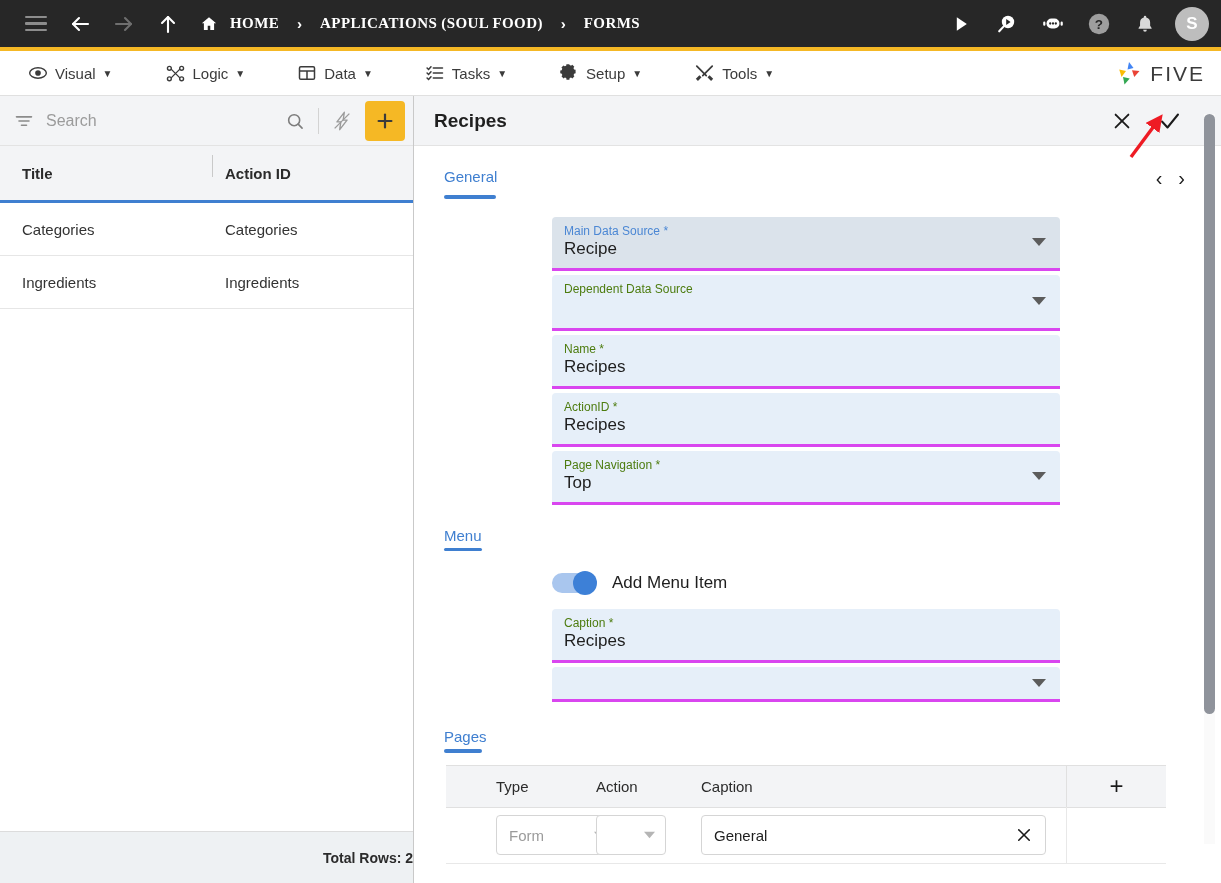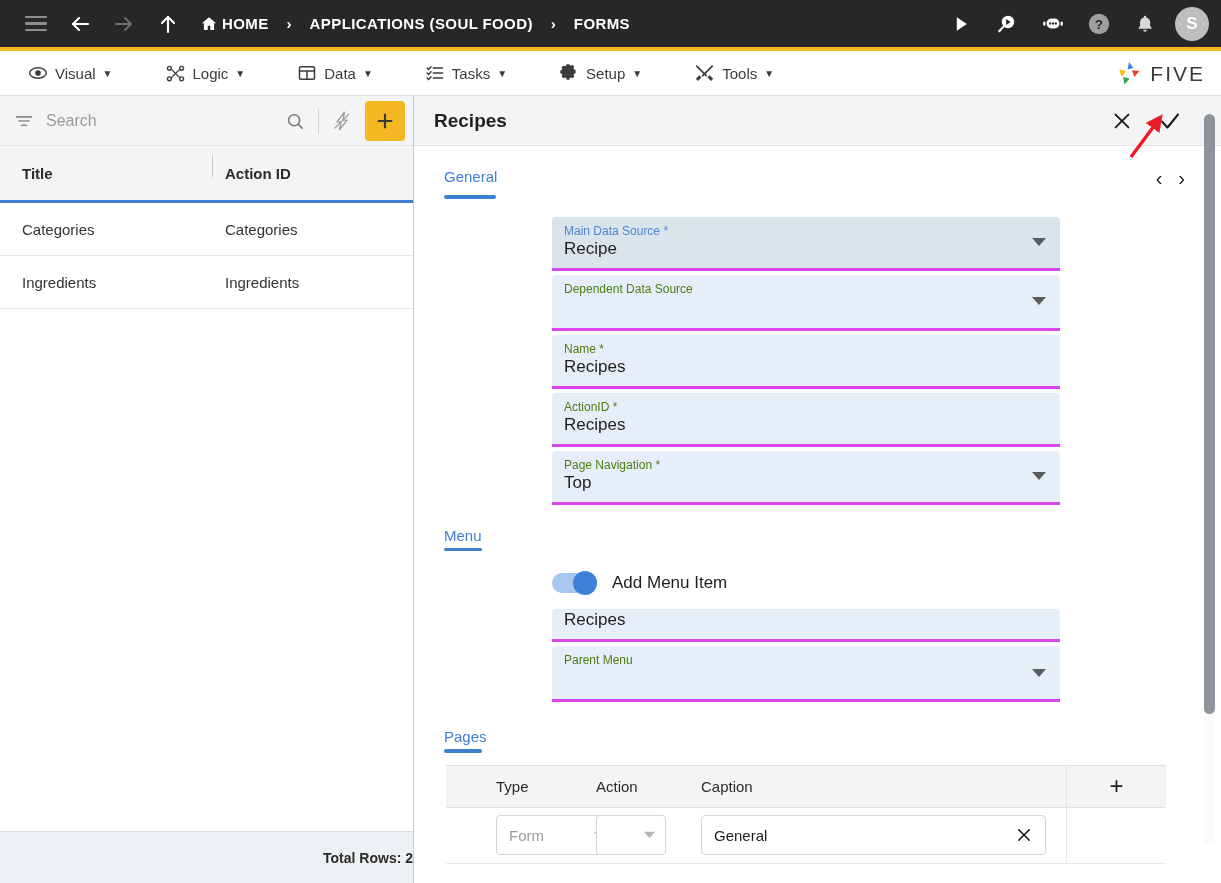--- a/index.html
+++ b/index.html
@@ -18,23 +18,23 @@
   .topbar-left { display: flex; align-items: center; gap: 0; }
   .tb-icon {
     width: 44px; height: 44px; display: flex; align-items: center; justify-content: center;
     cursor: pointer; flex: none;
   }
   .hamburger { width: 22px; }
   .hamburger span { display: block; height: 2.4px; background: #8d8d8d; margin: 4px 0; border-radius: 1px; }
   .arrow-svg { display: block; }
   .crumbs { display: flex; align-items: center; margin-left: 10px; gap: 0; }
   .crumb {
-    display: flex; align-items: center; gap: 4px;
+    display: flex; align-items: center; gap: 12px;
     font-size: 15px; font-weight: bold; letter-spacing: .4px;
-    color: #fff; cursor: pointer; white-space: nowrap;
+    color: #fff; cursor: pointer; white-space: nowrap; font-family: Liberation Serif, serif;
   }
   .crumb-sep { color: #fff; font-size: 15px; margin: 0 18px; font-weight: bold; }
   .home-icon { display: block; }
   .topbar-right { position: absolute; right: 12px; top: 0; height: 47px; display: flex; align-items: center; gap: 2px; }
   .tbr-btn {
     width: 44px; height: 44px; display: flex; align-items: center; justify-content: center; cursor: pointer;
   }
   .avatar {
     width: 34px; height: 34px; border-radius: 50%; background: #bdbdbd;
     display: flex; align-items: center; justify-content: center;
@@ -492,24 +492,24 @@
 
       <div class="togglerow">
         <div class="toggle">
           <div class="knob"></div>
         </div>
         <div class="toggle-label">Add Menu Item</div>
       </div>
 
       <div class="fields">
         <div class="field">
+          <div class="flabel">Caption *</div>
           <div class="fvalue">Recipes</div>
         </div>
         <div class="field tall">
-          <div class="flabel">Parent Menu</div>
           <div class="fvalue"></div>
           <svg class="caret-dn" width="14" height="10" viewBox="0 0 14 10">
               <polygon points="0,1 14,1 7,9" fill="#5c5c5c"></polygon>
             </svg>
         </div>
       </div>
 
       <div class="section-label" style="padding-top:22px;">Pages</div>
       <div class="section-under"></div>
 

